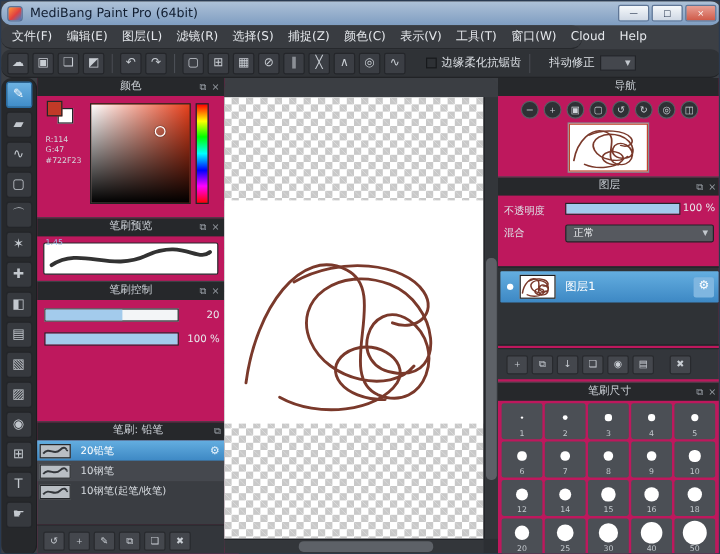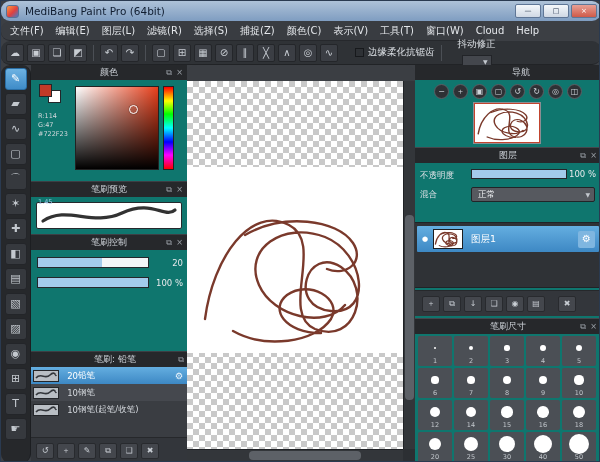--- a/index.html
+++ b/index.html
@@ -28,34 +28,34 @@
 
   
   #toolbar { left:0; top:40px; width:600px; height:24px; background:#2f3236;
     display:flex; align-items:center; padding-left:5px; gap:3px; border-bottom:1px solid #212326; }
   .tb-btn { width:18px; height:18px; background:#3b3e44; border:1px solid #24262a;
     border-radius:2px; color:#c9ced4; font-size:10px; line-height:16px; text-align:center; flex:none; }
   .tb-sep { width:1px; height:16px; background:#1e2023; border-right:1px solid #4b4f55; margin:0 3px; flex:none; }
   .cb { width:9px; height:9px; background:#2e3135; border:1px solid #17191c; flex:none; }
   #aa-group { display:flex; align-items:center; gap:4px; margin-left:14px; }
   #aa-label, #stab-label { font-size:9.5px; color:#dde1e6; white-space:nowrap; }
-  #stab-group { display:flex; align-items:center; gap:4px; margin-left:10px;flex-direction:column; }
+  #stab-group { display:flex; align-items:center; gap:4px; margin-left:10px; }
   .dd-mini { width:30px; height:13px; background:#44474d; border:1px solid #222428;
     color:#c3c8ce; font-size:6px; text-align:right; padding-right:3px; line-height:11px; }
 
   
   #toolstrip { left:0; top:64px; width:30px; height:398px; background:#26282b;
     border-right:1px solid #1c1e21; display:flex; flex-direction:column; align-items:center;
     padding-top:3px; gap:3px; }
   .tool { width:22px; height:22px; background:#36393e; border:1px solid #232529; border-radius:3px;
     color:#c3c8ce; font-size:11px; line-height:20px; text-align:center; flex:none; }
   .tool.sel { background:linear-gradient(#6db2e2,#3f8cc8); color:#fff; border-color:#2a6ea5; }
 
   
-  .panel { position:absolute; background:#0f766e; }
+  .panel { position:absolute; background:#be185d; }
   .panel-header { position:relative; height:15px; background:#26282b; text-align:center;
     font-size:9px; line-height:15px; color:#ccd1d7; }
   .ph-ico { position:absolute; top:0; font-size:8px; line-height:15px; color:#9aa0a7; }
   .ph-ico:nth-last-child(2) { right:15px; }
   .ph-ico:nth-last-child(1) { right:4px; }
 
   
   #left-col { left:30px; top:64px; width:156px; height:398px; background:#3c3f44; }
   #p-color { left:0; top:0; width:156px; height:116px; }
   #p-preview { left:0; top:117px; width:156px; height:52px; }

